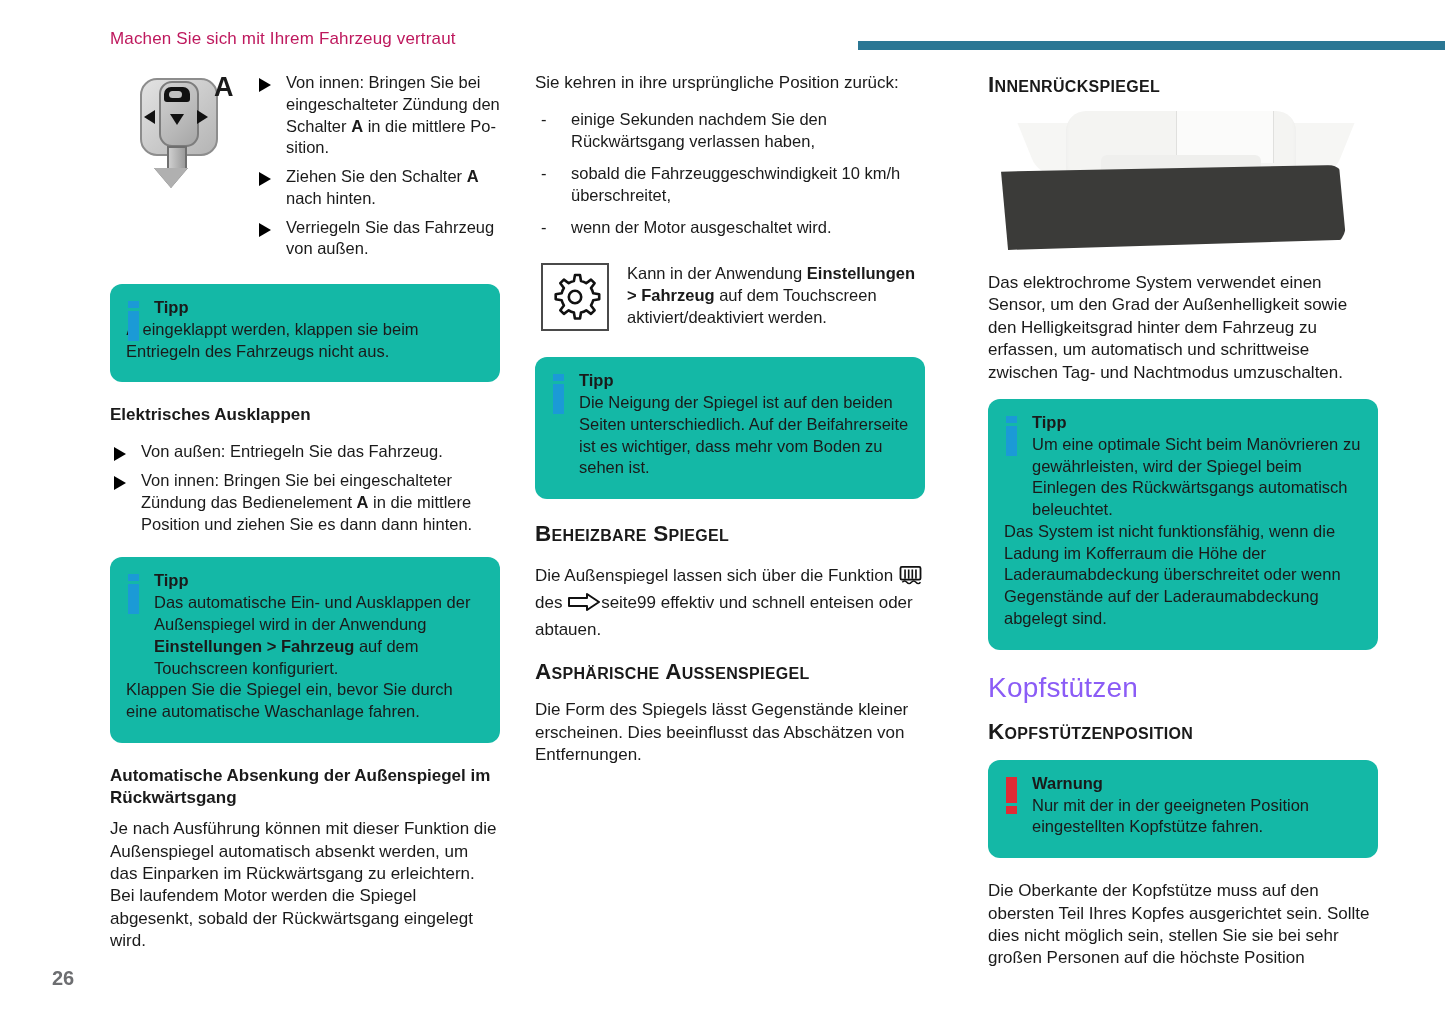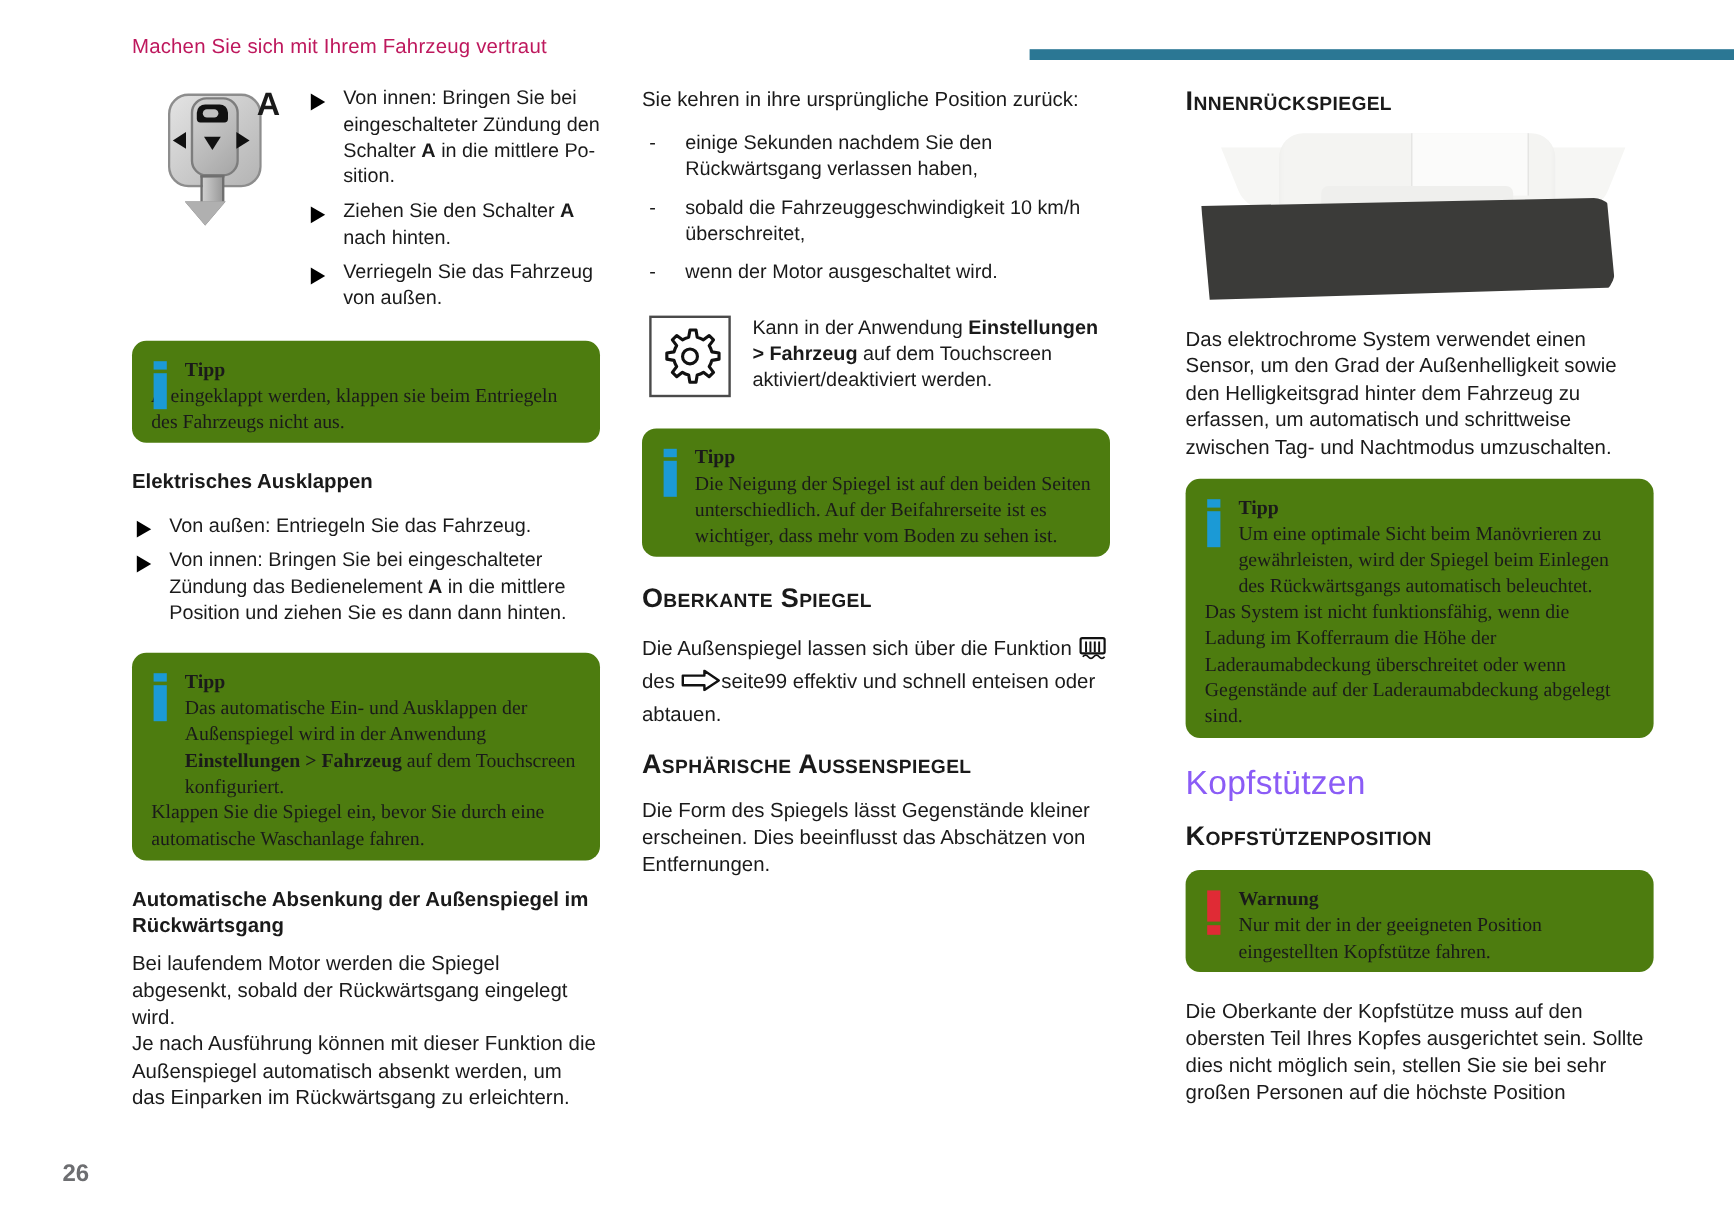--- a/index.html
+++ b/index.html
@@ -134,27 +134,26 @@
   ul.dash > li::before {
     content: "-";
     position: absolute;
     left: 6px;
     top: 0;
     font-size: 16.5px;
   }
 
   
   .box {
-    background: #4d7c0f;
+    background: #14b8a6;
     border-radius: 12px;
-    padding: 14px 16px 7px 16px;
+    padding: 14px 16px 20px 16px;
     position: relative;
     font-size: 16.5px;
     line-height: 1.32;
-    font-family: Liberation Serif, serif;
   }
   .box-marker {
     position: absolute;
     left: 18px;
     top: 17px;
     width: 11px;
   }
   .i-dot {
     width: 11px; height: 7px;
     background: #1b9ad6;
@@ -443,22 +442,22 @@
       <div class="box-first"><span>Das automatische Ein- und Ausklappen der Außenspiegel wird in der Anwendung </span><b>Einstellungen &gt; Fahrzeug</b><span> auf dem Touchscreen konfiguriert.</span></div>
       <div class="box-body">Klappen Sie die Spiegel ein, bevor Sie durch eine automatische Waschanlage fahren.</div>
     </div>
 
     <div class="gap-l"></div>
 
     <h3 class="sub">Automatische Absenkung der Außenspiegel im Rückwärtsgang</h3>
 
     <div class="gap-s"></div>
 
+    <p class="body">Je nach Ausführung können mit dieser Funktion die Außenspiegel automatisch absenkt werden, um das Einparken im Rückwärtsgang zu erleichtern.</p>
     <p class="body">Bei laufendem Motor werden die Spiegel abgesenkt, sobald der Rückwärtsgang eingelegt wird.</p>
-    <p class="body">Je nach Ausführung können mit dieser Funktion die Außenspiegel automatisch absenkt werden, um das Einparken im Rückwärtsgang zu erleichtern.</p>
   </div>
 
   <div class="col col-2">
 
     <p class="body">Sie kehren in ihre ursprüngliche Position zurück:</p>
 
     <div class="gap-m"></div>
 
     <ul class="dash">
       <li>einige Sekunden nachdem Sie den Rückwärtsgang verlassen haben,</li>
@@ -484,21 +483,21 @@
       <div class="box-marker">
         <div class="i-dot"></div>
           <div class="i-stem"></div>
       </div>
       <div class="box-title">Tipp</div>
       <div class="box-first">Die Neigung der Spiegel ist auf den beiden Seiten unterschiedlich. Auf der Beifahrerseite ist es wichtiger, dass mehr vom Boden zu sehen ist.</div>
     </div>
 
     <div class="gap-l"></div>
 
-    <h2 class="caps">Oberkante Spiegel</h2>
+    <h2 class="caps">Beheizbare Spiegel</h2>
 
     <div class="gap-m"></div>
 
     <p class="body" style="line-height:1.6;">
       <span>Die Außenspiegel lassen sich über die Funktion </span><span class="icon-defrost"><svg viewBox="0 0 26 22" width="25" height="20">
             <rect x="2" y="2" width="22" height="14" rx="1.5" fill="none" stroke="#111" stroke-width="2"></rect>
             <path d="M7 5 v10 M11 5 v10 M15 5 v10 M19 5 v10" stroke="#111" stroke-width="1.8"></path>
             <path d="M4 19 q2.5 -3 5 0 q2.5 3 5 0 q2.5 -3 5 0 q2.5 3 5 0" fill="none" stroke="#111" stroke-width="1.6"></path>
           </svg></span><span> des </span><span class="icon-arrow-right"><svg viewBox="0 0 34 18" width="34" height="18">
             <path d="M2 5 H20 V1 L32 9 L20 17 V13 H2 Z" fill="#fff" stroke="#111" stroke-width="2" stroke-linejoin="round"></path>

